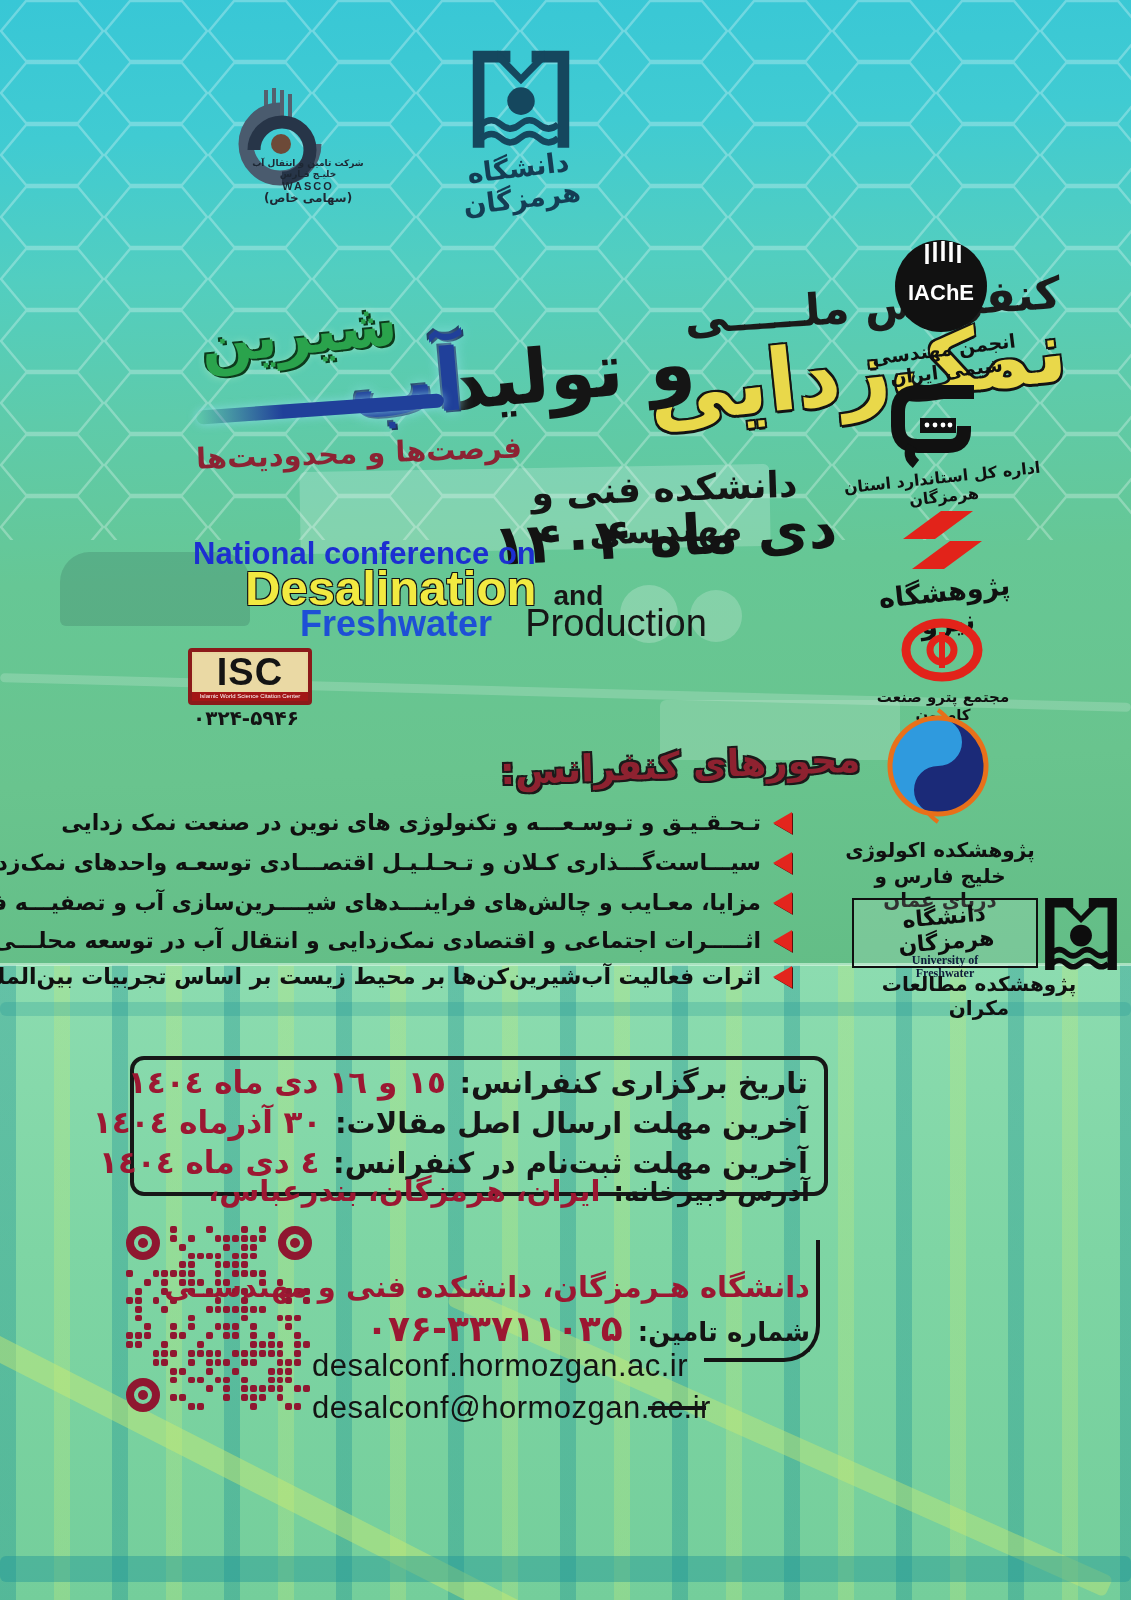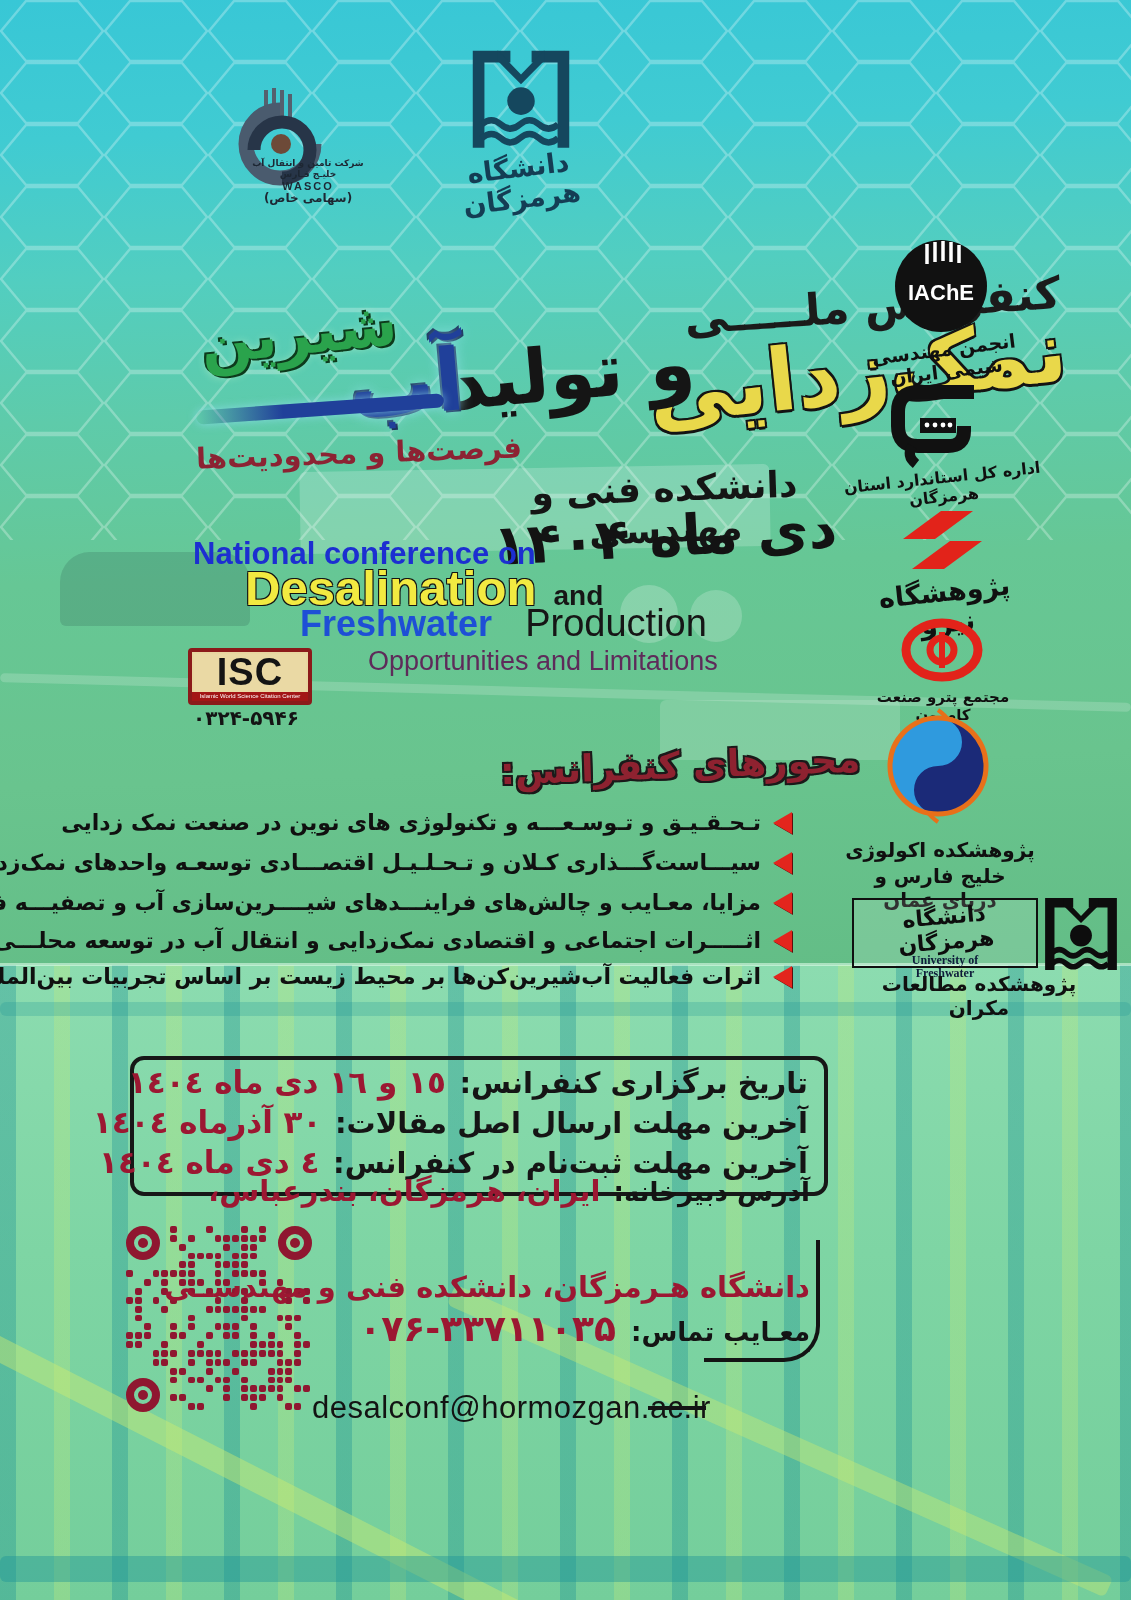--- a/index.html
+++ b/index.html
@@ -120,21 +120,20 @@
 
   <div class="abs en" style="left:193px;top:536px;font-size:31px;font-weight:bold;color:#1c2fd1;">National conference on</div>
   <div class="abs" style="left:245px;top:560px;white-space:nowrap;">
     <span class="en stroke1" style="font-size:49px;font-weight:bold;color:#f2ea41;">Desalination</span>
     <span class="en" style="font-size:28px;font-weight:bold;color:#161616;margin-left:12px;">and</span>
   </div>
   <div class="abs" style="left:300px;top:602px;white-space:nowrap;">
     <span class="en" style="font-size:36px;font-weight:bold;color:#1e4fd6;">Freshwater</span>
     <span class="en" style="font-size:38px;color:#161616;margin-left:28px;">Production</span>
   </div>
-  <div class="abs en" style="left:368px;top:646px;font-size:27px;color:#5e2b5a;">Opportunities and Limitations</div>
 
   <div class="abs isc">
     <div class="big en">ISC</div>
     <div class="strip en">Islamic World Science Citation Center</div>
   </div>
   <div class="abs fa" style="left:184px;top:706px;width:124px;text-align:center;font-size:20px;color:#141414;direction:ltr;">۰۳۲۴-۵۹۴۶</div>
 
   <div class="abs fa" style="right:271px;top:744px;font-size:37px;color:#8e2230;transform:rotate(-2deg);
               text-shadow:-2px -2px 0 #1a1a1a,2px -2px 0 #1a1a1a,-2px 2px 0 #1a1a1a,2px 2px 0 #1a1a1a;">محورهای کنفرانس:</div>
   <div class="trow" style="top:810px;"><span class="tri"></span><span>تـحـقـیـق و تـوسـعـــه و تکنولوژی های نوین در صنعت نمک زدایی</span></div>
@@ -399,20 +398,21 @@
       <i style="left: 159.429px; top: 177.143px; width: 6.85714px; height: 6.85714px;"></i>
       <i style="left: 168.286px; top: 177.143px; width: 6.85714px; height: 6.85714px;"></i>
     </div>
 
   <div class="crow" style="top:1174px;">
     <span class="fa" style="font-size:26px;color:#141414;">آدرس دبیرخانه:</span>
     <span class="fa red" style="font-size:29px;margin-right:8px;">ایران، هرمزگان، بندرعباس،</span>
   </div>
   <div class="crow fa red" style="top:1270px;font-size:29px;">دانشگاه هـرمزگان، دانشکده فنی و مهندســی</div>
   <div class="crow" style="top:1308px;">
-    <span class="fa" style="font-size:26px;color:#141414;">معـایب تماس:</span>
+    <span class="fa" style="font-size:26px;color:#141414;">شماره تامین:</span>
     <span class="fa red" style="font-size:36px;margin-right:10px;direction:ltr;unicode-bidi:embed;">۰۷۶-۳۳۷۱۱۰۳۵</span>
   </div>
+  <div class="abs en" style="left:312px;top:1348px;font-size:31px;color:#131313;letter-spacing:.5px;">desalconf.hormozgan.ac.ir</div>
   <div class="abs en" style="left:312px;top:1390px;font-size:31px;color:#131313;letter-spacing:.5px;">desalconf@hormozgan.ac.ir</div>
   <div class="abs bracket"></div>
   <div class="abs dash2"></div>
 
 </div>
 
 </body></html>

